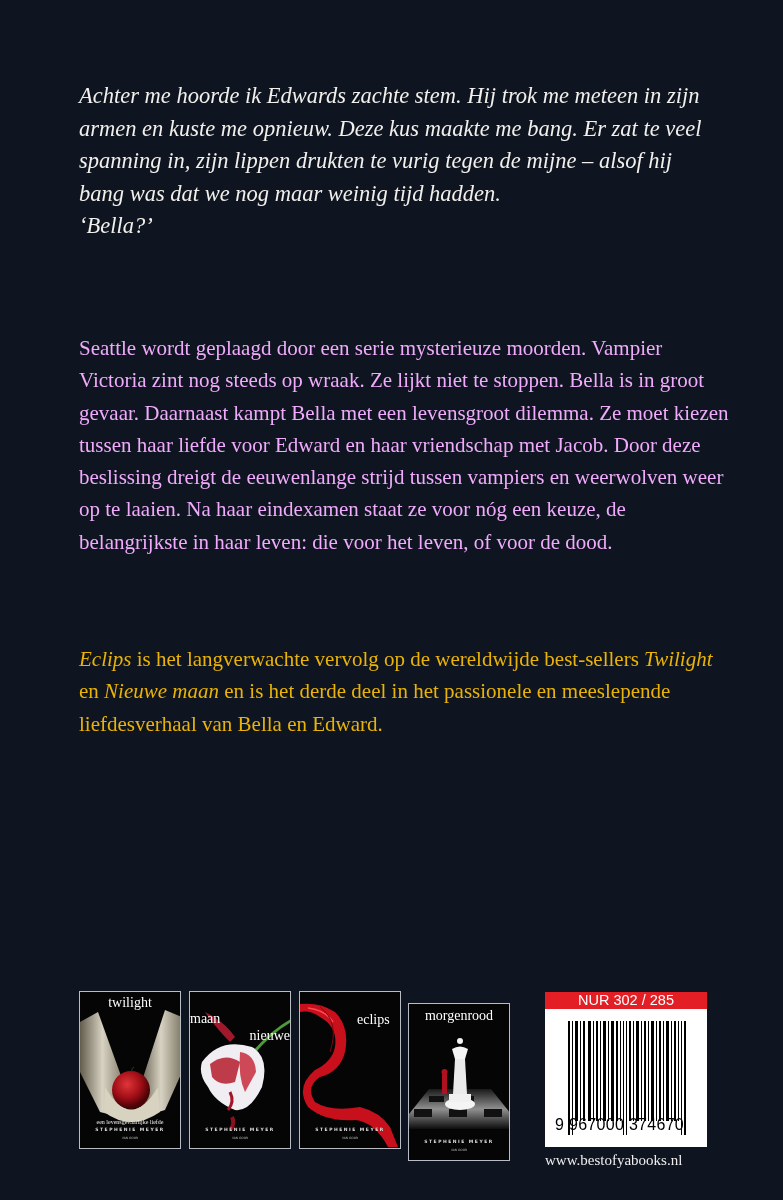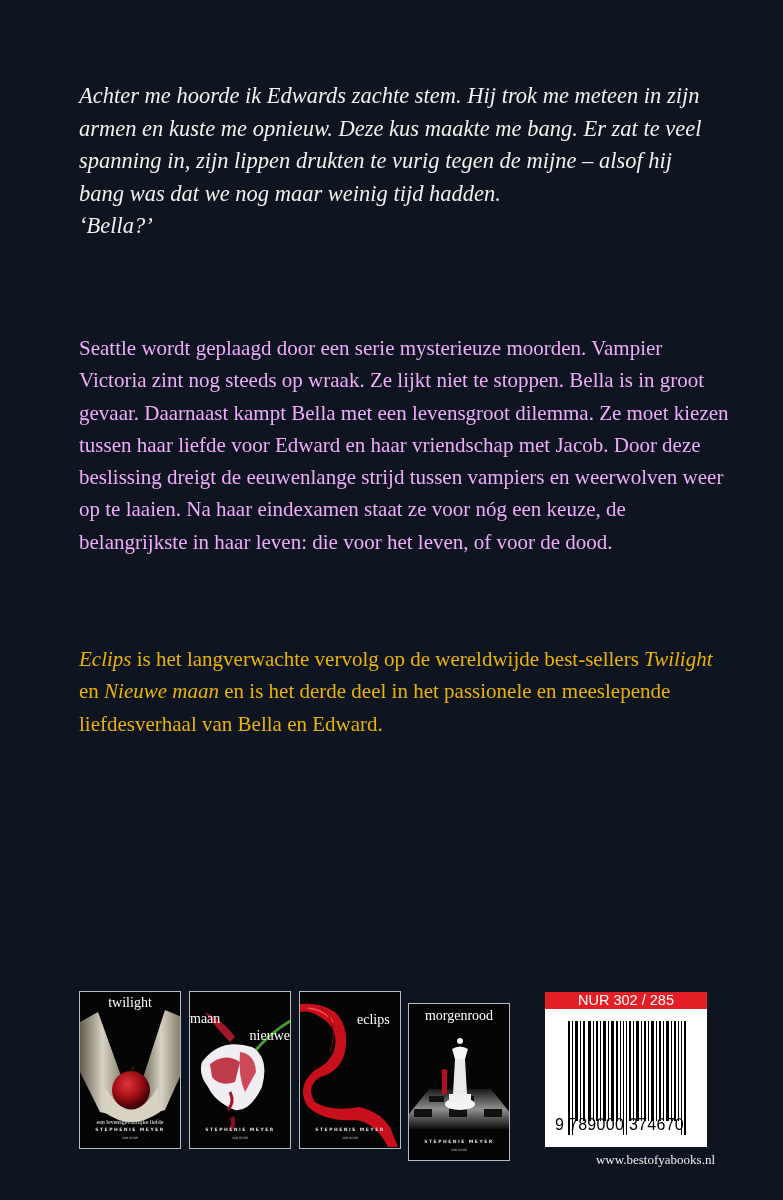--- a/index.html
+++ b/index.html
@@ -59,21 +59,21 @@
     position:absolute; left:545px; top:992px; width:162px; height:155px;
     background:#fff;
   }
   .barcode-box .nur {
     height:17px; background:#e31e24; color:#fff; text-align:center;
     font-family:Liberation Sans, sans-serif; font-size:14.5px; line-height:17px;
   }
   .barcode-box svg { position:absolute; left:0; top:17px; }
   .url {
     position:absolute; left:545px; top:1152px; width:170px;
-    font-family:"Liberation Serif", serif; font-size:13px; color:#eee;text-align:right;
+    font-family:"Liberation Serif", serif; font-size:15px; color:#eee;
   }
 </style>
 </head>
 <body>
 
 <div class="quote">
   <p>Achter me hoorde ik Edwards zachte stem. Hij trok me meteen in zijn armen en kuste me opnieuw. Deze kus maakte me bang. Er zat te veel spanning in, zijn lippen drukten te vurig tegen de mijne – alsof hij bang was dat we nog maar weinig tijd hadden.</p>
   <p>‘Bella?’</p>
 </div>
 
@@ -197,16 +197,16 @@
         <rect x="118" y="12" width="1" height="100"></rect>
       <rect x="121" y="12" width="3" height="100"></rect>
         <rect x="126" y="12" width="1" height="100"></rect>
       <rect x="129" y="12" width="2" height="100"></rect>
         <rect x="133" y="12" width="1" height="100"></rect>
       <rect x="136" y="12" width="1" height="114"></rect>
         <rect x="139" y="12" width="2" height="114"></rect>
     </g>
     <rect x="0" y="110" width="162" height="1" fill="none"></rect>
   </svg>
-  <div style="position:absolute;left:10px;top:124px;width:150px;font-family:'Liberation Sans',sans-serif;font-size:16px;line-height:18px;color:#000;background:transparent;letter-spacing:0.3px;">9 789000 374670</div>
+  <div style="position:absolute;left:10px;top:124px;width:150px;font-family:'Liberation Sans',sans-serif;font-size:16px;line-height:18px;color:#000;background:transparent;letter-spacing:0.3px;">9 967000 374670</div>
 </div>
 
 <div class="url">www.bestofyabooks.nl</div>
 
 </body></html>

